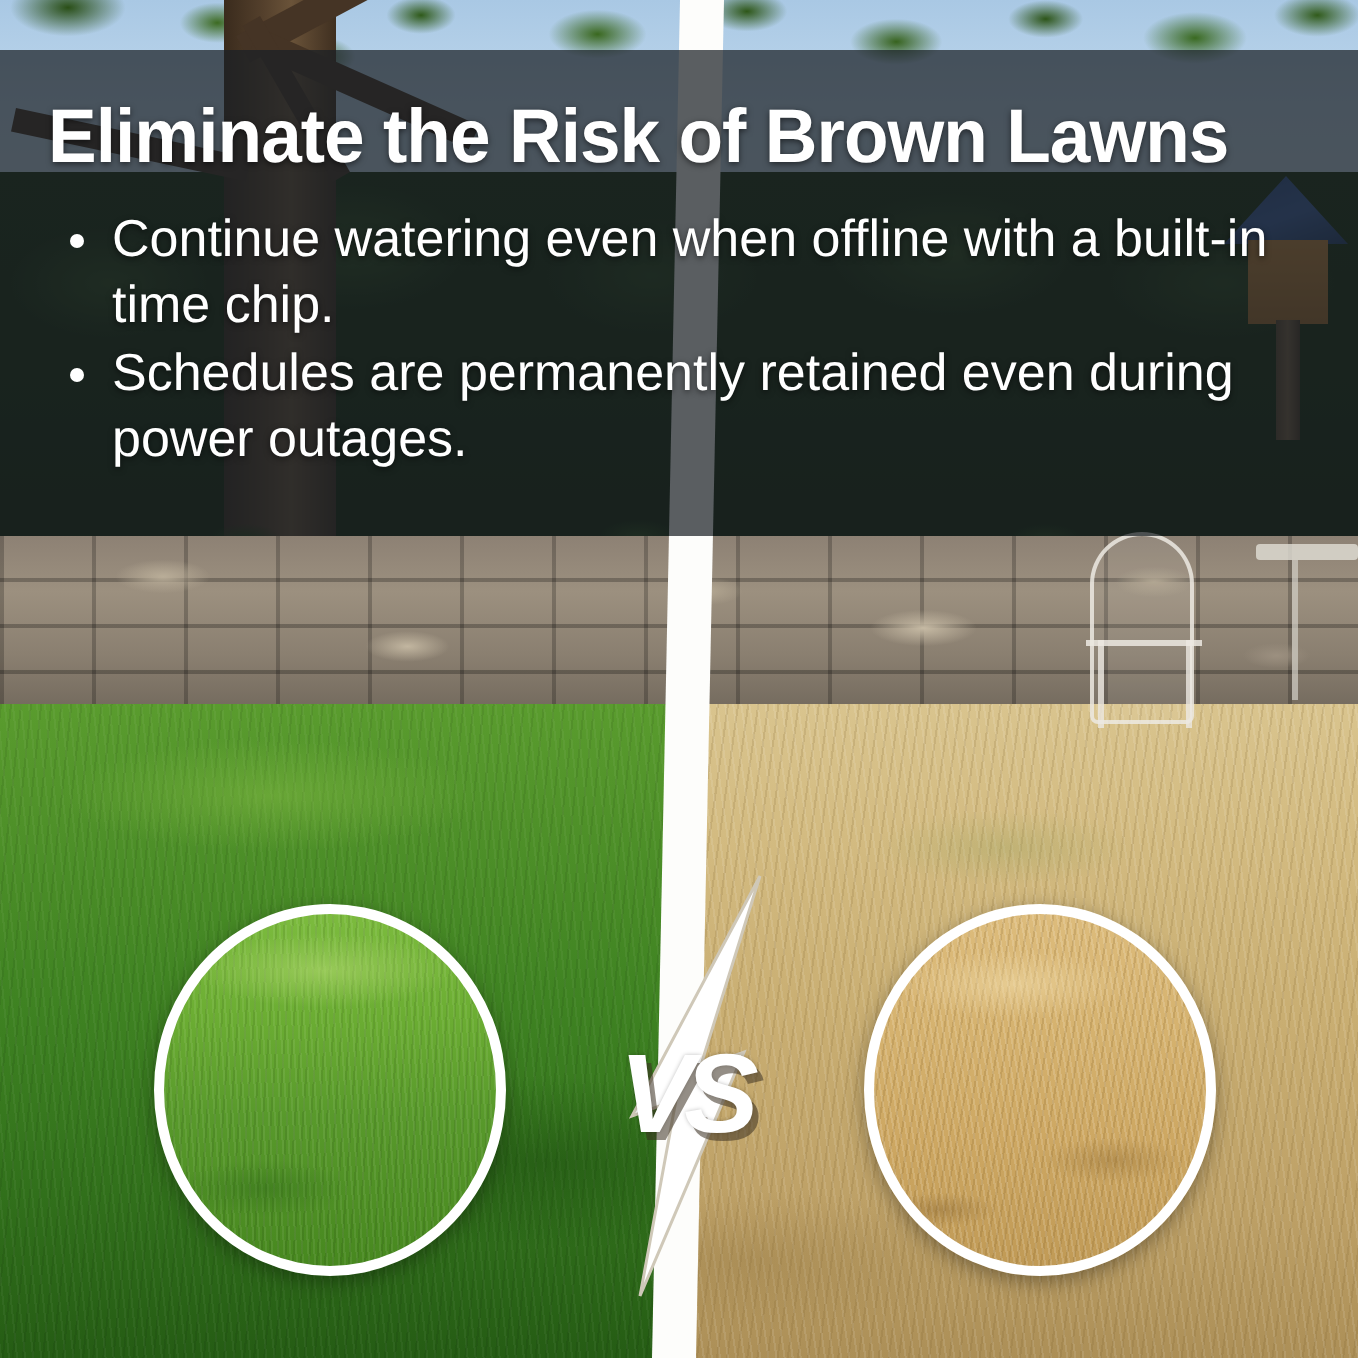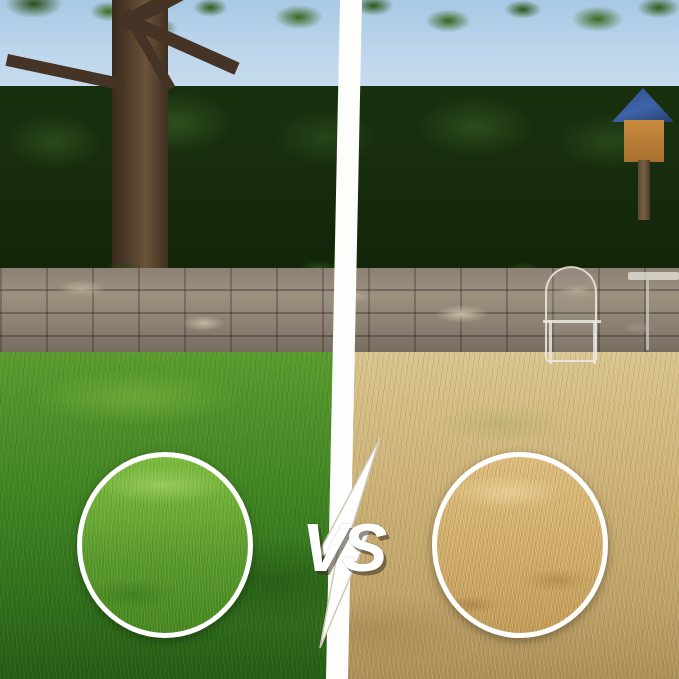--- a/index.html
+++ b/index.html
@@ -213,21 +213,21 @@
   }
 
   
   .vs-wrap{position:absolute;left:262px;top:430px;width:160px;height:225px;}
   .bolt{position:absolute;left:0;top:0;width:160px;height:225px;overflow:visible;}
   .vs-text{
     position:absolute;left:0;top:74px;width:160px;
     text-align:center;
     font-family:"Liberation Sans", sans-serif;
     font-weight:700;font-style:italic;
-    font-size:68px;line-height:86px;
+    font-size:56px;line-height:86px;
     letter-spacing:-5px;
     color:#ffffff;
     text-shadow:3px 4px 0 rgba(60,50,35,.55), 0 0 2px rgba(0,0,0,.25);
   }
 
   
   .panel{
     position:absolute;left:0;top:25px;width:679px;height:243px;
     background:rgba(26,32,38,.72);
   }
@@ -300,14 +300,23 @@
   <div class="circle circle-green"></div>
   <div class="circle circle-brown"></div>
 
   <div class="vs-wrap">
     <svg class="bolt" viewBox="0 0 160 225">
       <polygon points="118,8 88,104 110,96 58,218 76,120 54,128" fill="#ffffff" stroke="#cfc8b8" stroke-width="1.5"></polygon>
     </svg>
     <div class="vs-text">VS</div>
   </div>
 
+  <div class="panel">
+
+    <div class="headline">Eliminate the Risk of Brown Lawns</div>
+
+    <ul class="bullets">
+      <li>Continue watering even when offline with a built-in time chip.</li>
+      <li>Schedules are permanently retained even during power outages.</li>
+    </ul>
+  </div>
 
 </div>
 
 </body></html>

